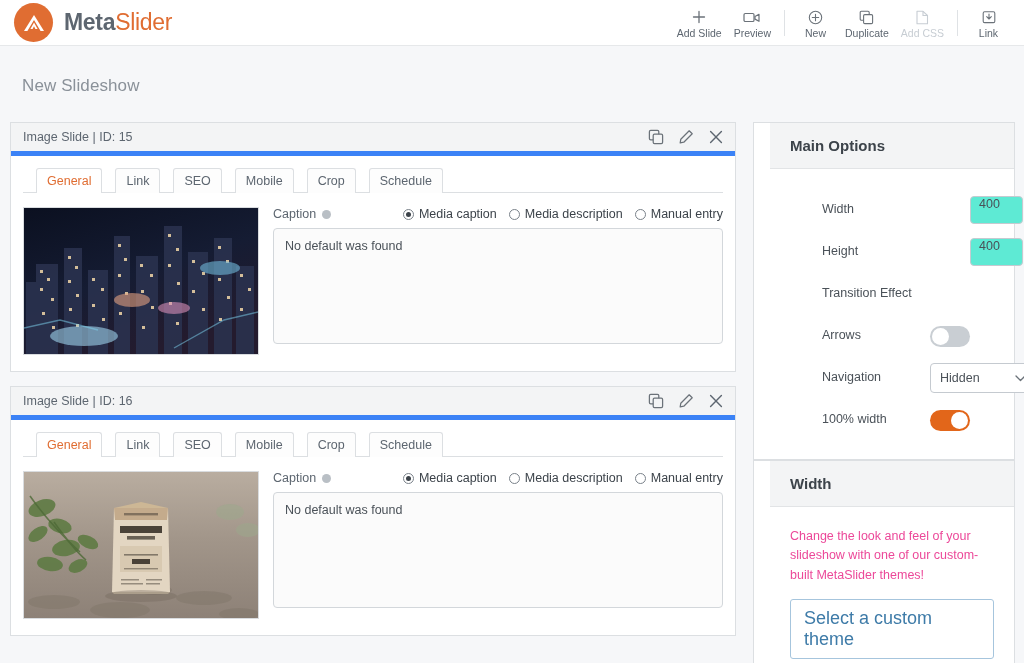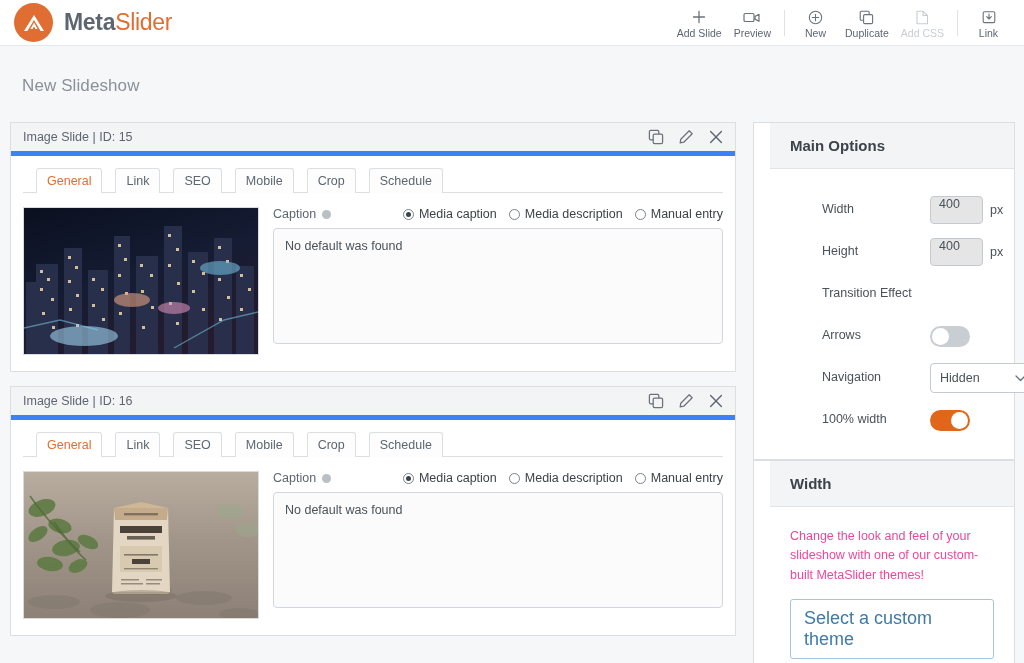--- a/index.html
+++ b/index.html
@@ -187,24 +187,25 @@
     min-height: 42px;
   }
   .opt-label {
     flex: 0 0 108px;
     font-size: 12.5px; color: #4a5158; line-height: 1.25; margin-left: 32px;
   }
   .opt-control { flex: 1; display: flex; align-items: center; gap: 7px; }
   .num-input {
     width: 53px; height: 28px;
     border: 1px solid #c5cad0; border-radius: 4px;
-    background: #e5e5e5; font-size: 12.5px; color: #4a5158;
+    background: #5eead4; font-size: 12.5px; color: #4a5158;
     padding: 0 8px; text-align: left;
     font-family: "Liberation Sans", sans-serif;
     outline: none;
+    margin-left: 40px;
   }
   .unit { font-size: 12.5px; color: #4a5158; }
   .select-box {
     position: relative;
     width: 105px; height: 30px;
     border: 1px solid #c5cad0; border-radius: 4px;
     background: #fff;
     display: flex; align-items: center;
     padding: 0 9px;
     font-size: 12.5px; color: #4a5158;

